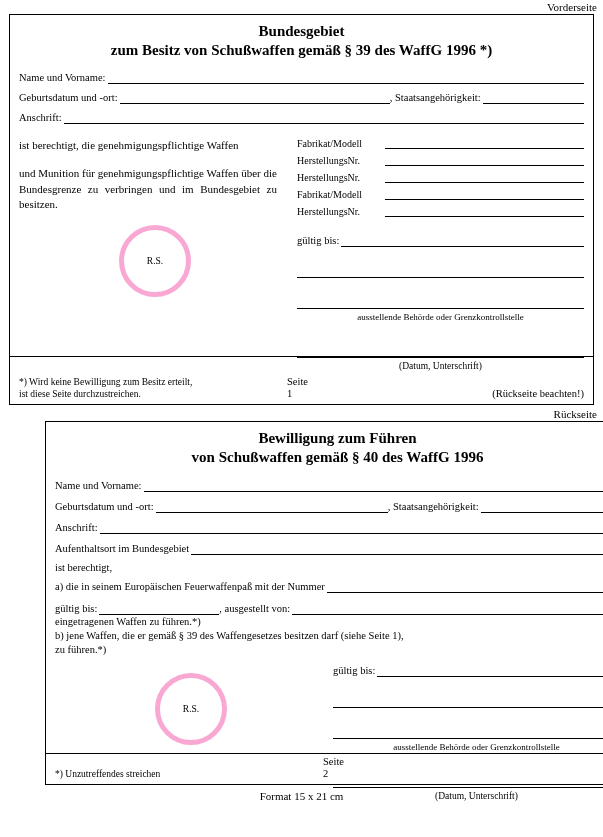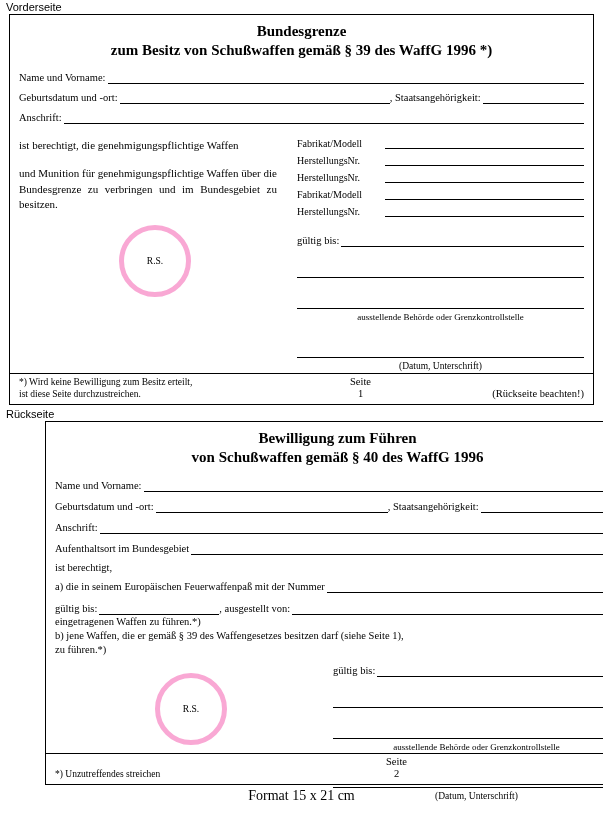--- a/index.html
+++ b/index.html
@@ -16,23 +16,23 @@
     overflow: hidden;
   }
   .page {
     width: 603px;
     height: 837px;
     box-sizing: border-box;
     padding: 0 6px;
     position: relative;
   }
   .caption {
-    text-align: left;
-    font-size: 11px;
-    font-family: Liberation Sans, sans-serif;
+    text-align: right;
+    font-size: 11px;
+    font-family: Liberation Serif, serif;
     line-height: 14px;
     height: 14px;
   }
   .form-box {
     border: 1px solid #000;
     box-sizing: border-box;
     position: relative;
     margin: 0 auto;
     width: 585px;
   }
@@ -166,37 +166,37 @@
   }
   .footer-row {
     display: flex;
     align-items: flex-end;
     font-size: 9.5px;
     line-height: 12px;
   }
   .footer-left { flex: 0 0 268px; }
   .footer-center {
     flex: 1 1 auto;
-    text-align: center;
+    text-align: left;
     font-size: 10.5px;
     line-height: 12px;
   }
   .footer-right {
     flex: 0 0 150px;
     text-align: right;
     font-size: 10.5px;
   }
   .page2 .fields .frow { margin-top: 9px; }
   .p2-line {
     font-size: 10.5px;
     line-height: 14px;
   }
   .bottom-format {
     text-align: center;
-    font-size: 14px;
+    font-size: 11px;
     line-height: 14px;
     padding-top: 4px;
   }
   .inline-flex-line {
     display: flex;
     align-items: center;
     white-space: nowrap;
     font-size: 10.5px;
   }
   .mt6 { margin-top: 6px; }
@@ -205,21 +205,21 @@
 </head>
 <body>
 
 <div class="page">
 
   <div class="caption">Vorderseite</div>
 
   <div class="form-box box1">
 
     <div class="title-wrap">
-      <div class="title">Bundesgrenze</div>
+      <div class="title">Bundesgebiet</div>
       <div class="title">zum Besitz von Schußwaffen gemäß § 39 des WaffG 1996 *)</div>
     </div>
 
     <div class="fields">
       <div class="frow">
         <span class="flabel">Name und Vorname:</span>
         <span class="fline"></span>
       </div>
       <div class="frow">
         <span class="flabel">Geburtsdatum und -ort:</span>
@@ -273,21 +273,21 @@
         <div class="blank-line"></div>
         <div class="sig-caption small">ausstellende Behörde oder Grenzkontrollstelle</div>
 
         <div class="blank-line" style="margin-top:14px"></div>
         <div class="sig-caption">(Datum, Unterschrift)</div>
       </div>
     </div>
 
     <div class="footer">
       <div class="footer-top-rule"></div>
-      <div class="footer-row" style="padding-top:3px">
+      <div class="footer-row" style="padding-top:20px">
         <div class="footer-left">
           <div>*) Wird keine Bewilligung zum Besitz erteilt,</div>
           <div>ist diese Seite durchzustreichen.</div>
         </div>
         <div class="footer-center">
           <div>Seite</div>
           <div>1</div>
         </div>
         <div class="footer-right">(Rückseite beachten!)</div>
       </div>

